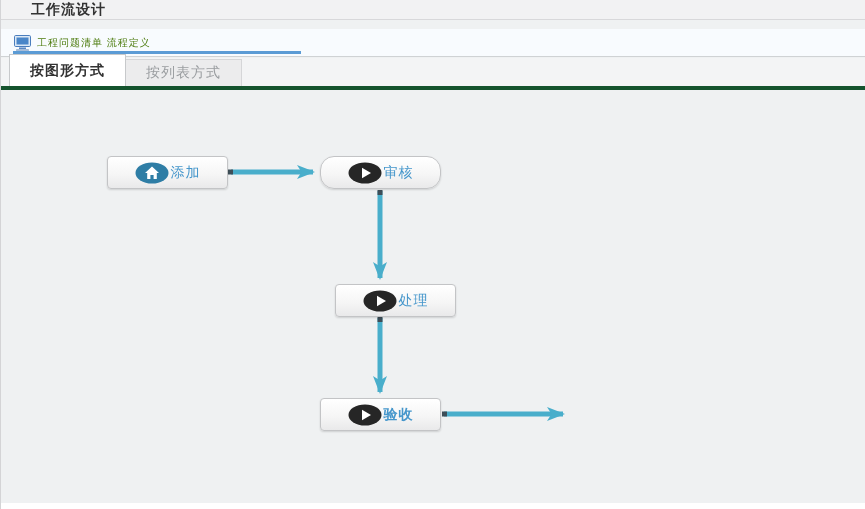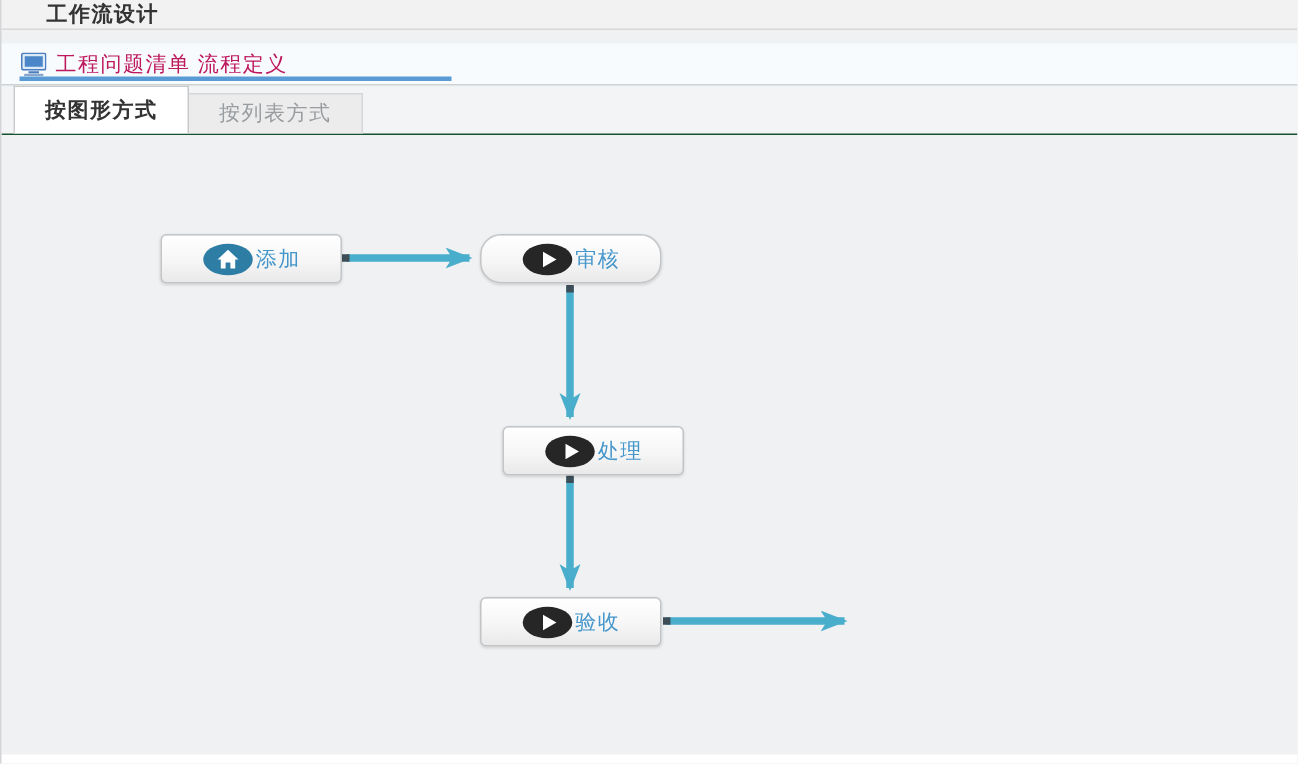--- a/index.html
+++ b/index.html
@@ -32,34 +32,34 @@
   .breadcrumb-row{
     position:absolute;left:0;top:29px;right:0;height:28px;
     background:#f8fbfe;
     border-bottom:1px solid #cfd2d4;
     display:flex;align-items:center;
     padding-left:13px;box-sizing:border-box;
     cursor:pointer;
   }
   .breadcrumb-row .bc-icon{margin-right:6px;display:block;}
   .breadcrumb-row .bc-text{
-    font-size:14px;color:#be185d;letter-spacing:1px;
+    font-size:10px;color:#4d7c0f;letter-spacing:1px;
   }
   .breadcrumb-underline{
     position:absolute;left:12px;bottom:2px;
     width:288px;height:3px;
     background:#5b9bd5;
   }
   
   .tabstrip{
     position:absolute;left:0;top:58px;right:0;height:32px;
     background:#f3f4f5;
     display:flex;align-items:flex-end;
     padding-left:8px;box-sizing:border-box;
-    border-bottom:1px solid #14532d;
+    border-bottom:4px solid #14532d;
   }
   .tab{
     display:flex;align-items:center;justify-content:center;
     padding:0 20px;
     font-size:14px;
     cursor:pointer;
     box-sizing:border-box;
     letter-spacing:1px;
   }
   .tab.active{
@@ -102,21 +102,21 @@
     gap:2px;
     cursor:pointer;
     box-sizing:border-box;
   }
   .node-label{
     font-size:14px;color:#4596cb;letter-spacing:1px;
   }
   .node-add      {left:106px;top:65px;}
   .node-review   {left:319px;top:65px;border-radius:14px;}
   .node-process  {left:334px;top:193px;}
-  .node-accept   {left:319px;top:307px;}
+  .node-accept   {left:319px;top:307px;font-weight:bold;}
   .node-complete {left:569px;top:307px;}
 </style>
 </head>
 <body>
 
 <div class="app">
 
   <header class="titlebar">
     <span class="title">工作流设计</span>
   </header>

